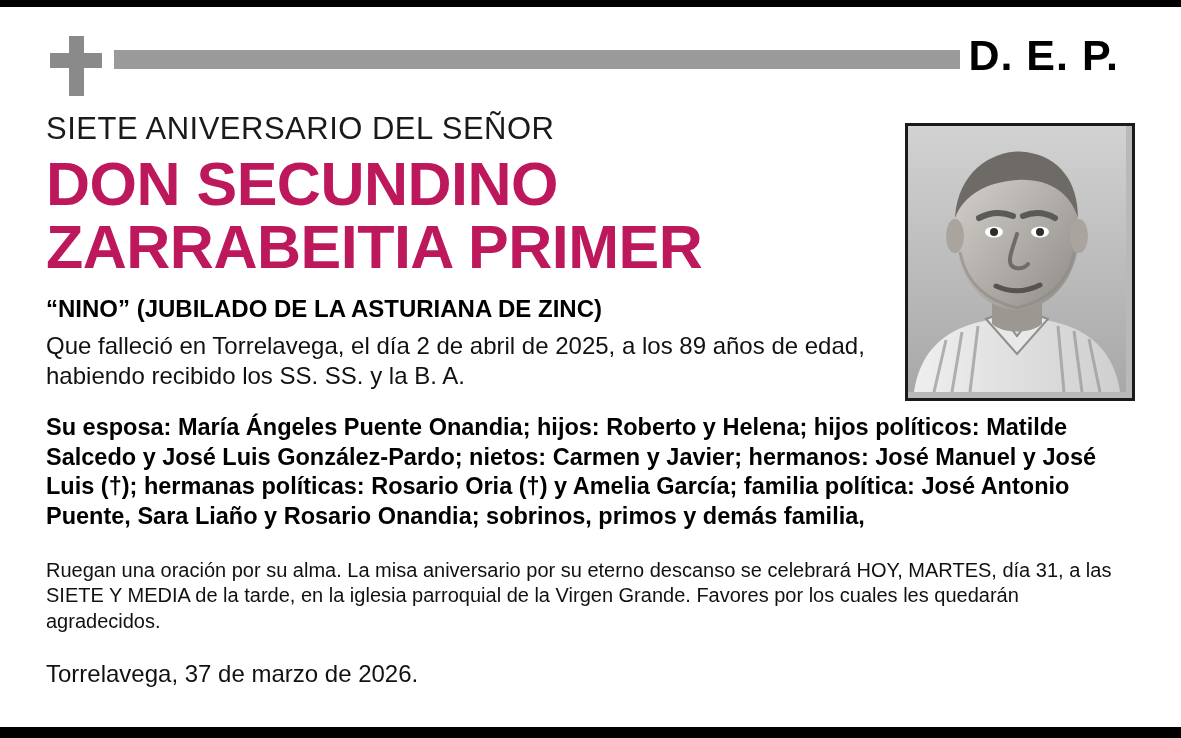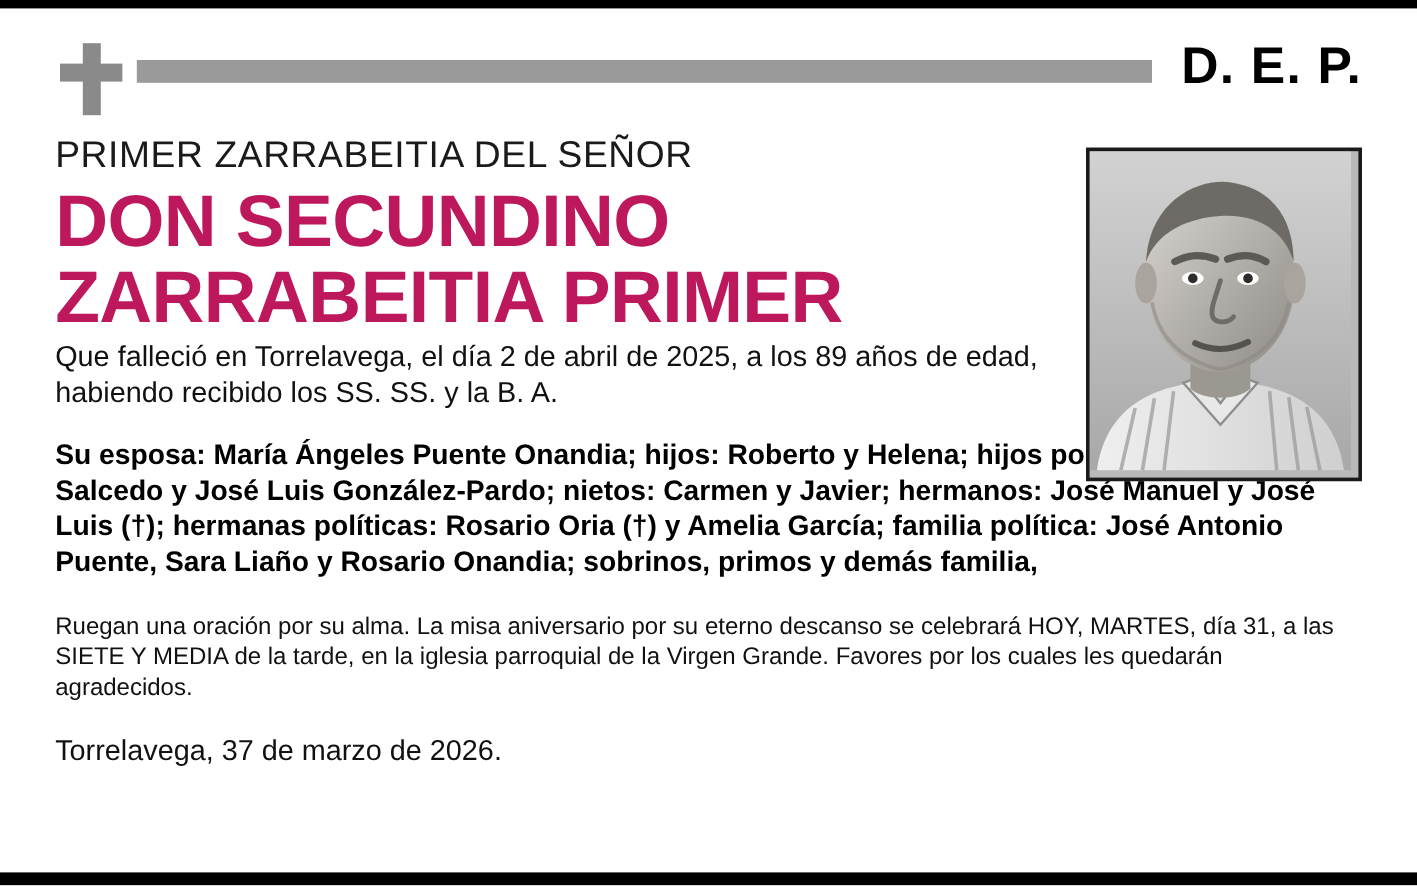--- a/index.html
+++ b/index.html
@@ -73,21 +73,21 @@
   .rule {
     position: absolute;
     left: 68px;
     top: 43px;
     right: 175px;
     height: 19px;
     background: #9a9a9a;
   }
   .dep {
     position: absolute;
-    right: 0;
+    right: 16px;
     top: 24px;
     font-size: 43px;
     font-weight: bold;
     letter-spacing: 1px;
     color: #000;
     font-family: "Liberation Sans", sans-serif;
     white-space: nowrap;
   }
 
   
@@ -234,25 +234,26 @@
           <path d="M109 108 C 104 124, 100 133, 103 139 C 107 144, 116 143, 120 138" stroke="#6f6c68" stroke-width="4" fill="none" stroke-linecap="round"></path>
 
           <path d="M88 160 q 22 10 44 -1" stroke="#55524f" stroke-width="5" fill="none" stroke-linecap="round"></path>
 
           <path d="M52 126 q 8 44 57 56" stroke="#8d8984" stroke-width="3" fill="none" opacity="0.6"></path>
           <path d="M166 126 q -8 44 -57 56" stroke="#8d8984" stroke-width="3" fill="none" opacity="0.6"></path>
         </svg>
       </div>
 
       <div class="text-col">
-        <div class="pretitle">PRIMER ZARRABEITIA DEL SEÑOR</div>
+        <div class="pretitle">SIETE ANIVERSARIO DEL SEÑOR</div>
         <div class="name">
           <span>DON SECUNDINO</span>
           <span class="line2">ZARRABEITIA PRIMER</span>
         </div>
+        <div class="nickname">“NINO” (JUBILADO DE LA ASTURIANA DE ZINC)</div>
         <div class="deathinfo">Que falleció en Torrelavega, el día 2 de abril de 2025, a los 89 años de edad, habiendo recibido los SS. SS. y la B. A.</div>
       </div>
 
       <div class="family">Su esposa: María Ángeles Puente Onandia; hijos: Roberto y Helena; hijos políticos: Matilde Salcedo y José Luis González-Pardo; nietos: Carmen y Javier; hermanos: José Manuel y José Luis (†); hermanas políticas: Rosario Oria (†) y Amelia García; familia política: José Antonio Puente, Sara Liaño y Rosario Onandia; sobrinos, primos y demás familia,</div>
       <div class="prayer">Ruegan una oración por su alma. La misa aniversario por su eterno descanso se celebrará HOY, MARTES, día 31, a las SIETE Y MEDIA de la tarde, en la iglesia parroquial de la Virgen Grande. Favores por los cuales les quedarán agradecidos.</div>
       <div class="place-date">Torrelavega, 37 de marzo de 2026.</div>
 
     </div>
   </div>
 

